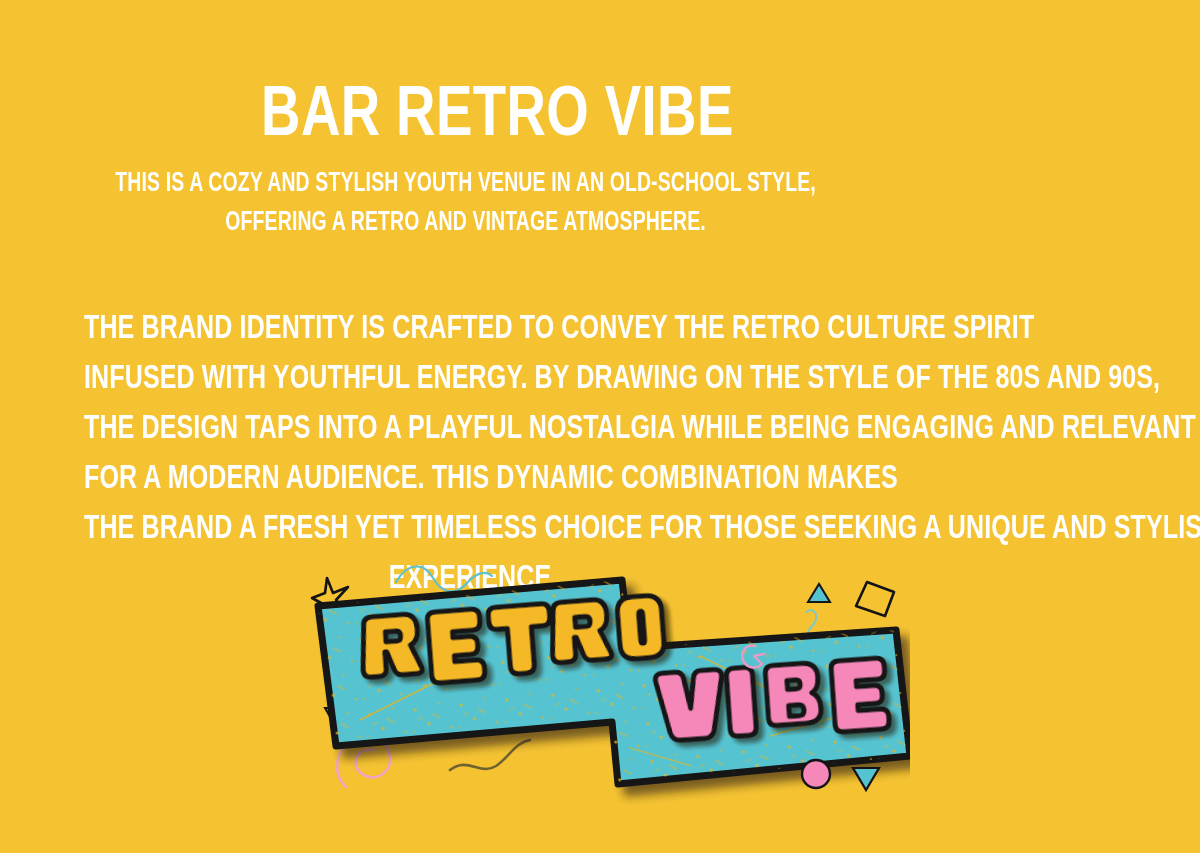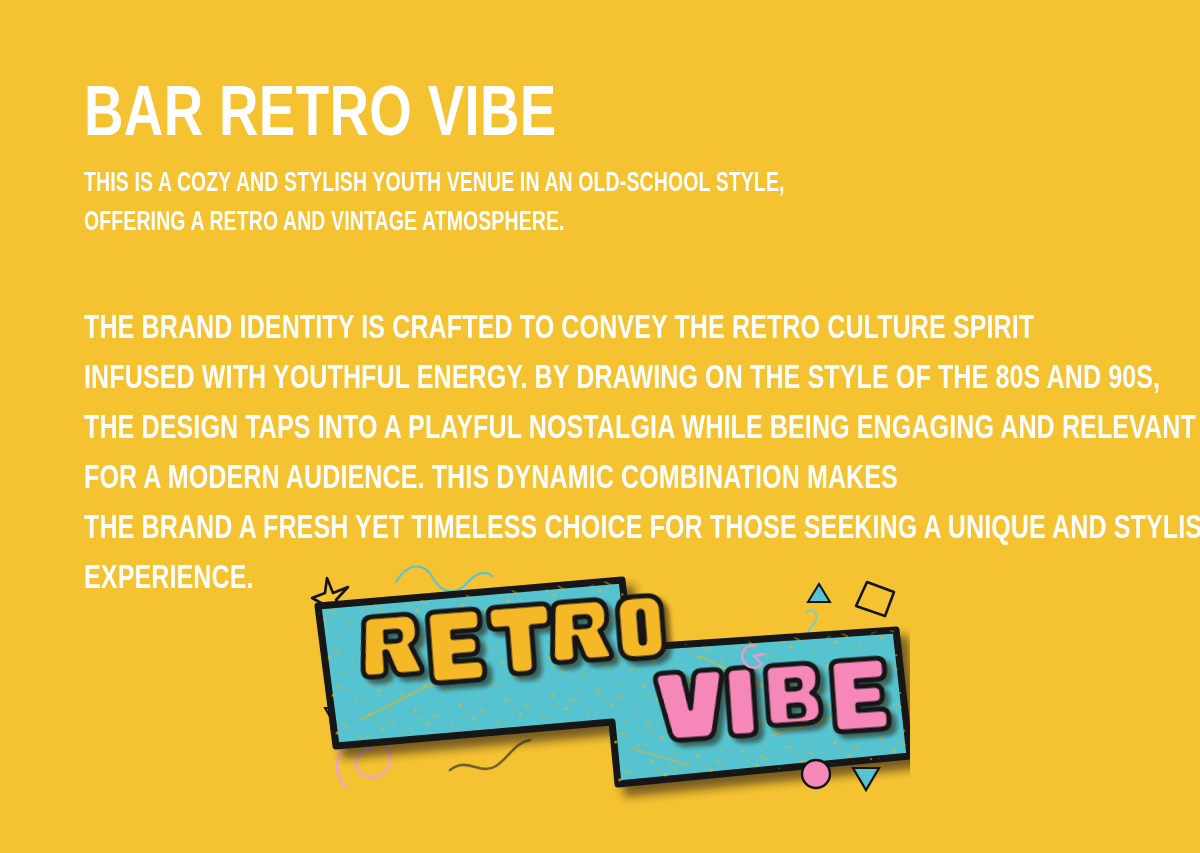--- a/index.html
+++ b/index.html
@@ -19,20 +19,21 @@
     background: #F5C332;
     overflow: hidden;
   }
 
   
   #text-block {
     position: absolute;
     left: 84px;
     top: 0;
     width: 1060px;
+    text-align: center;
   }
   #page-title {
     margin: 0;
     padding-top: 78px;
     color: #FFFFFF;
     font-family: "Liberation Sans Narrow", "Liberation Sans", sans-serif;
     font-size: 70px;
     line-height: 0.96;
     font-weight: 700;
     letter-spacing: 0.5px;

